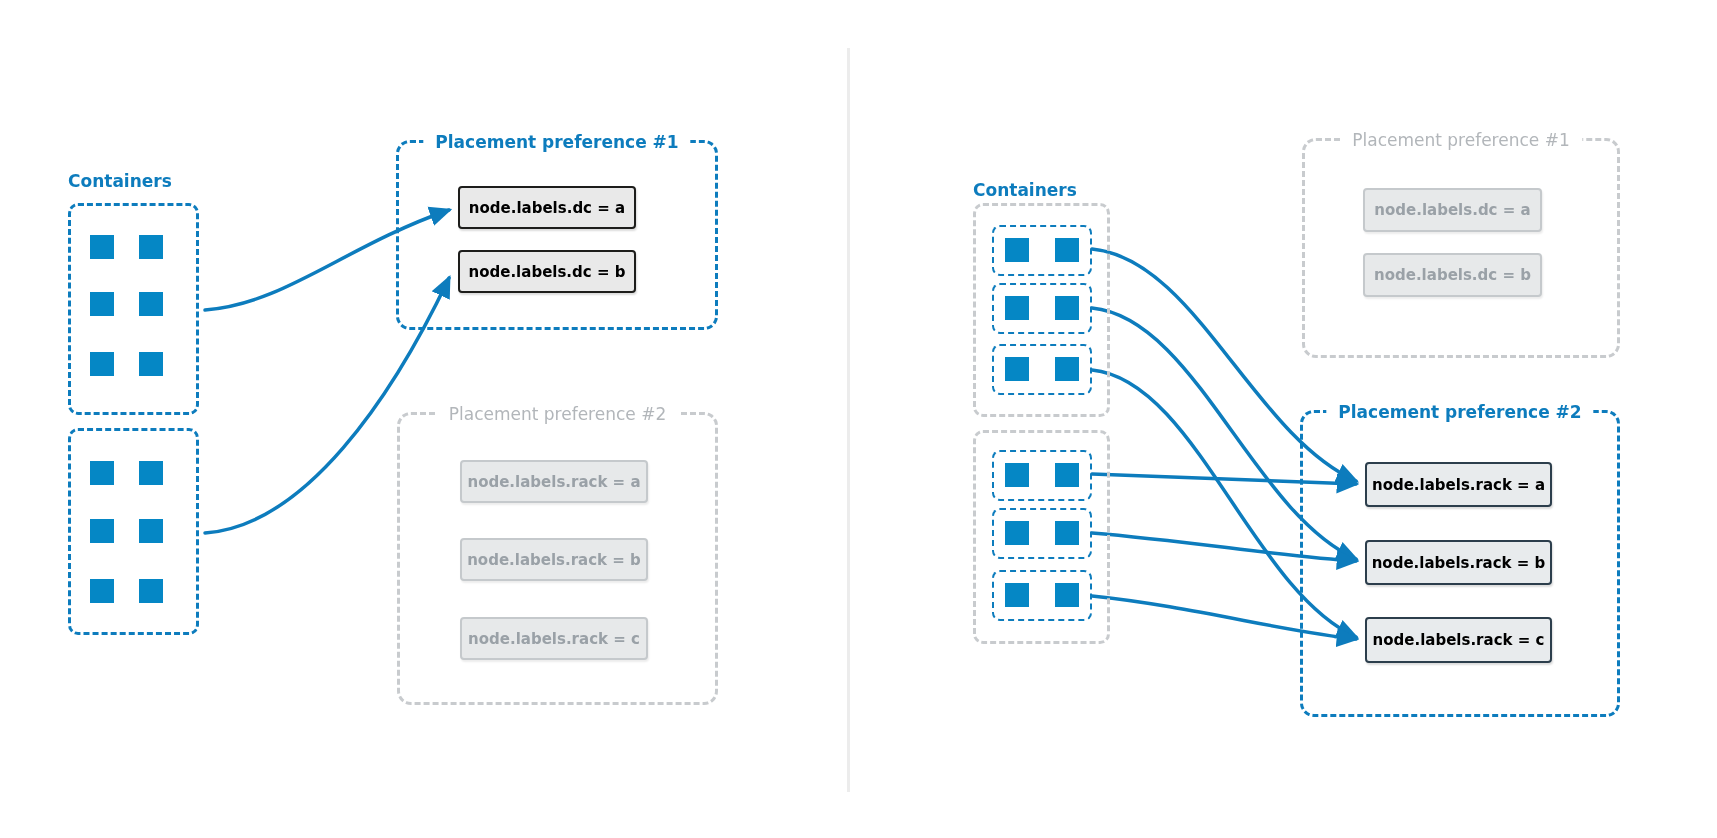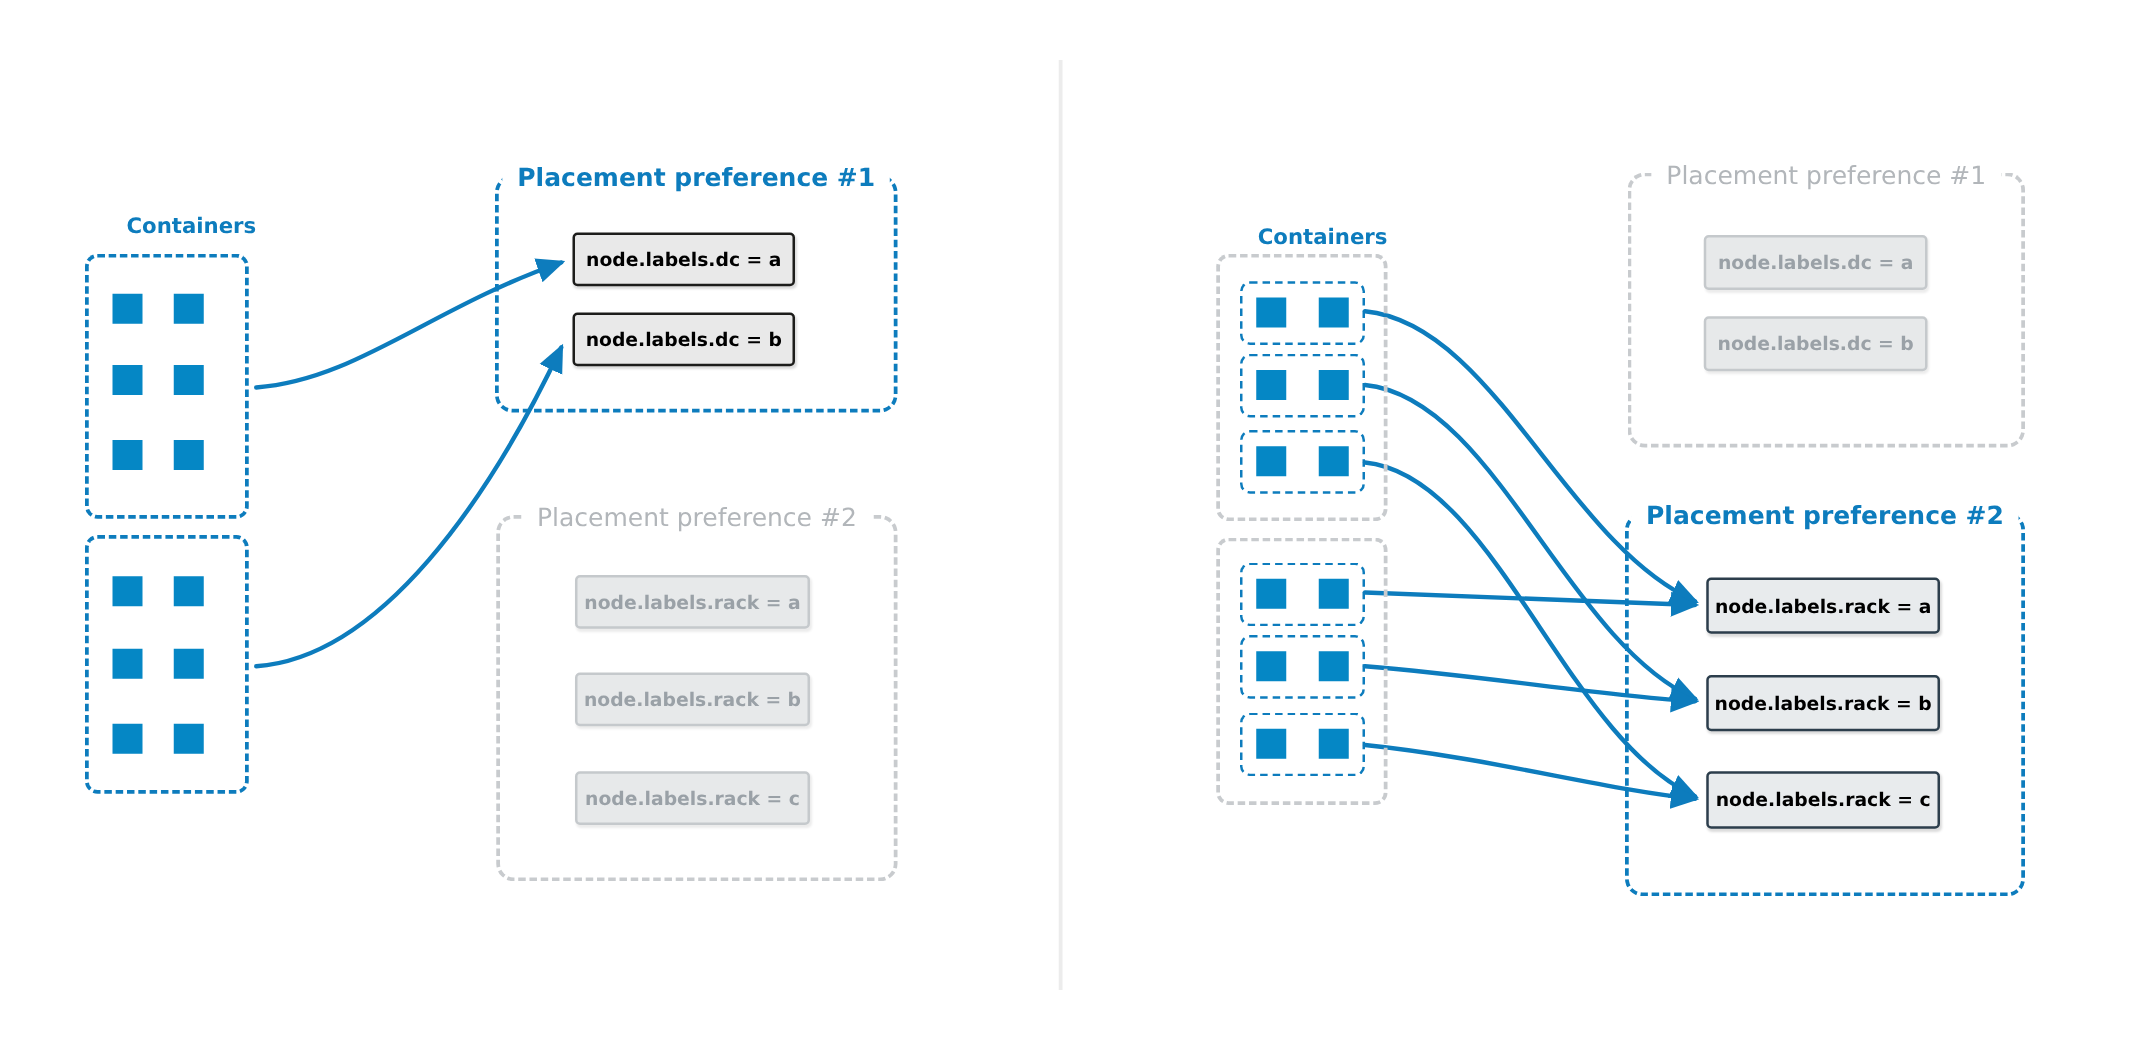--- a/index.html
+++ b/index.html
@@ -3,32 +3,32 @@
 <meta charset="utf-8">
 <style>
   html,body{margin:0;padding:0;background:#ffffff;}
   .canvas{
     position:relative;width:1717px;height:838px;background:#ffffff;overflow:hidden;
     font-family:"DejaVu Sans","Liberation Sans",sans-serif;
   }
   .divider{position:absolute;background:#ececec;}
   svg.arrows{position:absolute;left:0;top:0;pointer-events:none;}
   .containers-label{
-    position:absolute;text-align:right;font-size:17px;font-weight:bold;color:#0d7cbd;
+    position:absolute;text-align:left;font-size:17px;font-weight:bold;color:#0d7cbd;
   }
   .dash-blue{
     position:absolute;border:3px dashed #0d7cbd;border-radius:10px;box-sizing:border-box;
   }
   .dash-gray{
     position:absolute;border:3px dashed #c8cbce;border-radius:10px;box-sizing:border-box;
   }
   .pref-group{border-radius:14px;}
   .pref-title{
     position:absolute;left:50%;top:-14px;transform:translateX(-50%);
-    background:#ffffff;padding:0 12px;white-space:nowrap;font-size:20px;line-height:26px;
+    background:#ffffff;padding:0 12px;white-space:nowrap;font-size:17px;line-height:26px;
   }
   .pref-title.active{color:#0d7cbd;font-weight:bold;}
   .pref-title.inactive{color:#b2b6ba;font-weight:400;}
   .sq{position:absolute;width:24px;height:24px;background:#0587c5;}
   .sub-box{
     position:absolute;border:2.5px dashed #0d7cbd;border-radius:8px;box-sizing:border-box;
     width:100px;height:51px;
   }
   .node-box{
     position:absolute;box-sizing:border-box;border-radius:4px;

